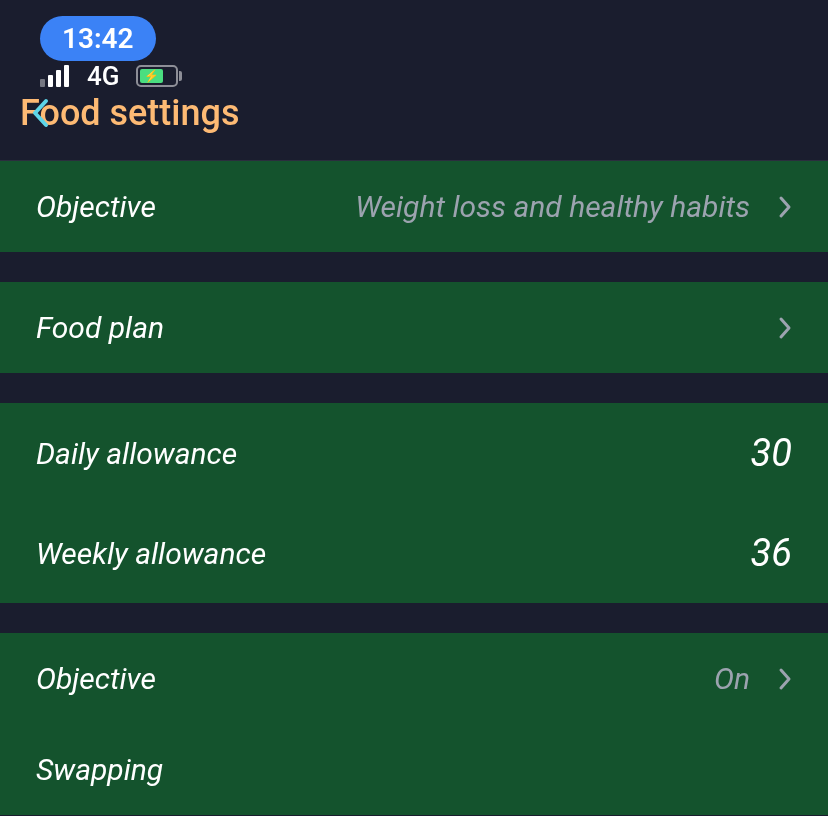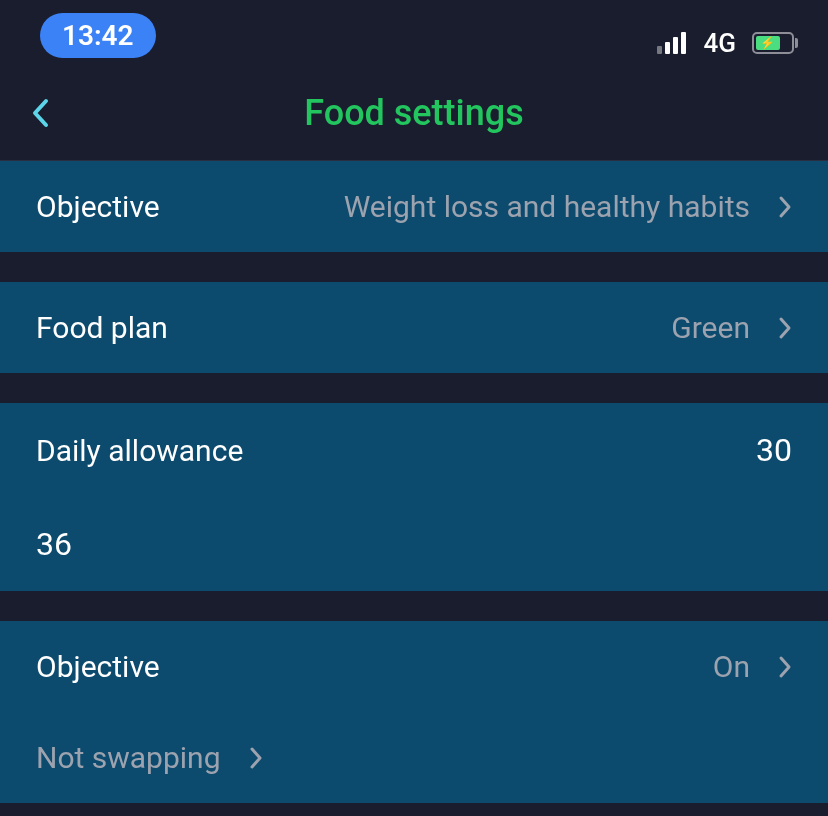--- a/index.html
+++ b/index.html
@@ -11,23 +11,24 @@
     body {
       width: 828px;
       height: 816px;
       background: #1a1d2e;
       color: #ffffff;
       overflow: hidden;
     }
     .status-bar {
       display: flex;
       justify-content: space-between;
-      align-items: flex-end;
+      align-items: flex-start;
       padding: 16px 30px 20px 40px;
       height: 78px;
+      flex-direction: column;
     }
     .time-badge {
       background: #3b82f6;
       color: #ffffff;
       font-size: 28px;
       font-weight: 600;
       padding: 6px 22px;
       border-radius: 24px;
     }
     .status-right {
@@ -108,27 +109,28 @@
       align-items: center;
       justify-content: center;
       cursor: pointer;
     }
     .back-chevron {
       width: 18px;
       height: 30px;
     }
     .page-title {
       flex: 1;
-      text-align: center;
+      text-align: left;
       font-size: 36px;
       font-weight: 500;
-      color: #22c55e;
+      color: #fdba74;
     }
     .section {
-      background: #0c4a6e;
+      background: #14532d;
+      font-style: italic;
     }
     .section-gap {
       height: 30px;
       background: #1a1d2e;
     }
     .row {
       display: flex;
       align-items: center;
       justify-content: space-between;
       padding: 28px 36px;
@@ -143,21 +145,21 @@
       display: flex;
       align-items: center;
       gap: 28px;
     }
     .row-value {
       font-size: 30px;
       font-weight: 400;
       color: #9ca3af;
     }
     .row-value-plain {
-      font-size: 32px;
+      font-size: 38px;
       font-weight: 400;
       color: #ffffff;
     }
     .chevron {
       width: 14px;
       height: 24px;
       flex-shrink: 0;
     }
     .row-static {
       cursor: default;
@@ -208,53 +210,48 @@
     </div>
   </div>
 </div>
 
 <div class="section-gap"></div>
 
 <div class="section">
   <div class="row">
     <div class="row-label">Food plan</div>
     <div class="row-value-wrap">
-      <div class="row-value">Green</div>
       <svg class="chevron" viewBox="0 0 14 24" fill="none">
         <path d="M3 3 L11 12 L3 21" stroke="#9ca3af" stroke-width="3" stroke-linecap="round" stroke-linejoin="round"></path>
       </svg>
     </div>
   </div>
 </div>
 
 <div class="section-gap"></div>
 
 <div class="section">
   <div class="row row-static">
     <div class="row-label">Daily allowance</div>
     <div class="row-value-plain">30</div>
   </div>
   <div class="row row-static">
+    <div class="row-label">Weekly allowance</div>
     <div class="row-value-plain">36</div>
   </div>
 </div>
 
 <div class="section-gap"></div>
 
 <div class="section">
   <div class="row">
     <div class="row-label">Objective</div>
     <div class="row-value-wrap">
       <div class="row-value">On</div>
       <svg class="chevron" viewBox="0 0 14 24" fill="none">
         <path d="M3 3 L11 12 L3 21" stroke="#9ca3af" stroke-width="3" stroke-linecap="round" stroke-linejoin="round"></path>
       </svg>
     </div>
   </div>
   <div class="row">
-    <div class="row-value-wrap">
-      <div class="row-value">Not swapping</div>
-      <svg class="chevron" viewBox="0 0 14 24" fill="none">
-        <path d="M3 3 L11 12 L3 21" stroke="#9ca3af" stroke-width="3" stroke-linecap="round" stroke-linejoin="round"></path>
-      </svg>
-    </div>
+    <div class="row-label">Swapping</div>
   </div>
 </div>
 
 </body></html>

